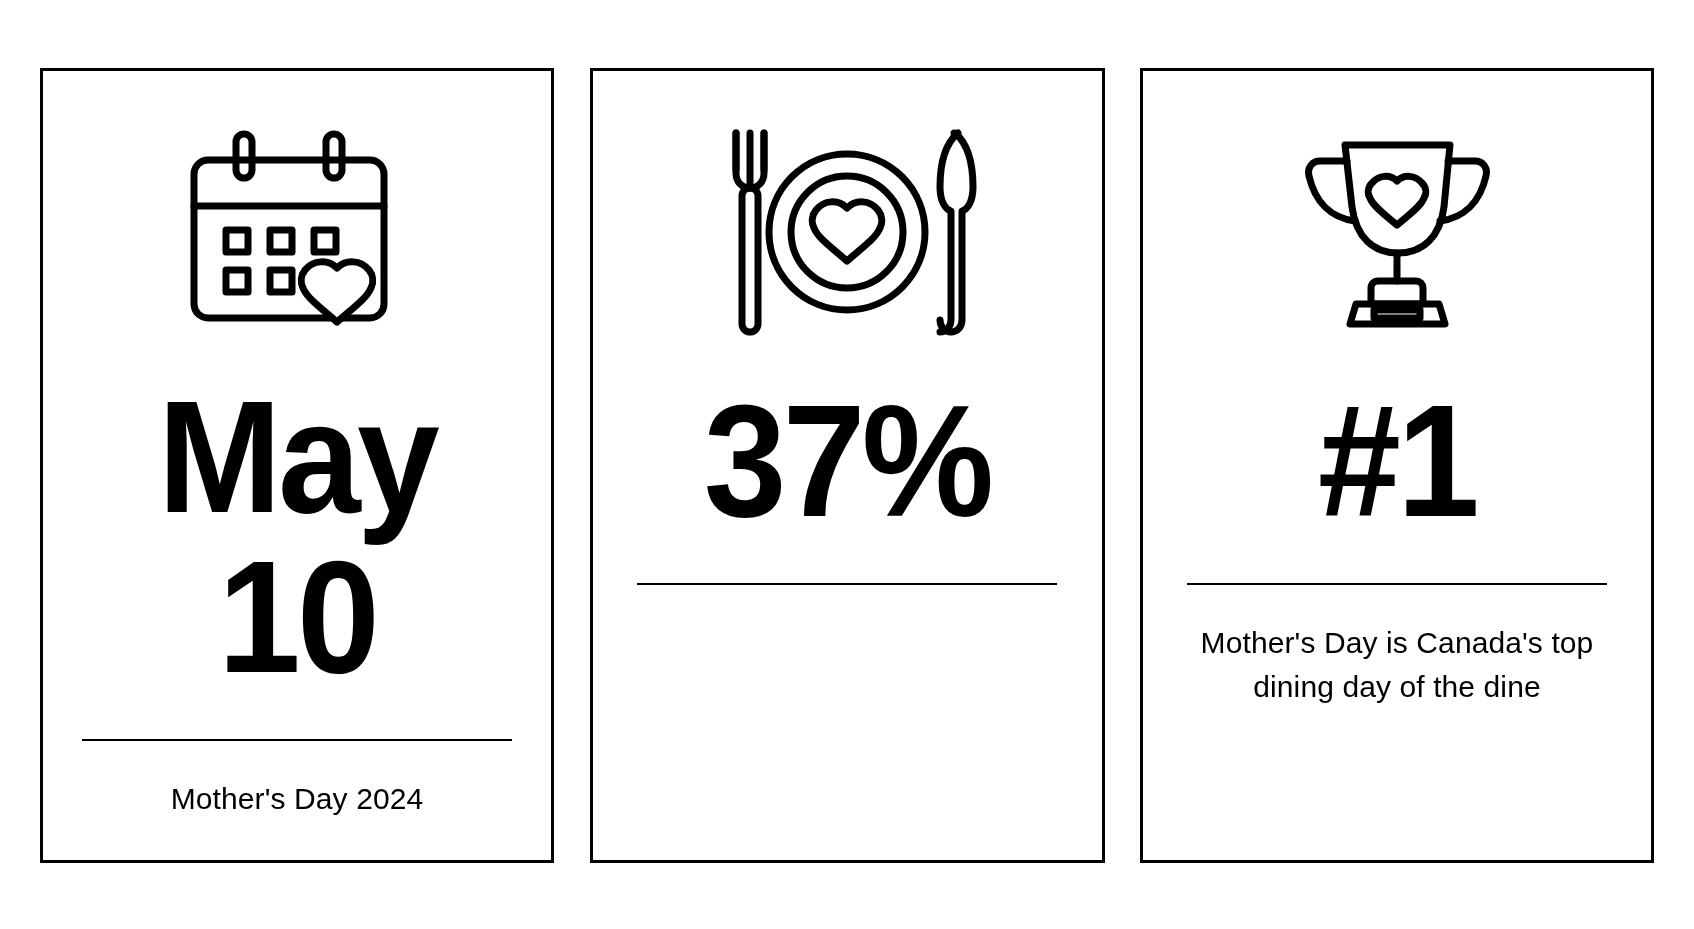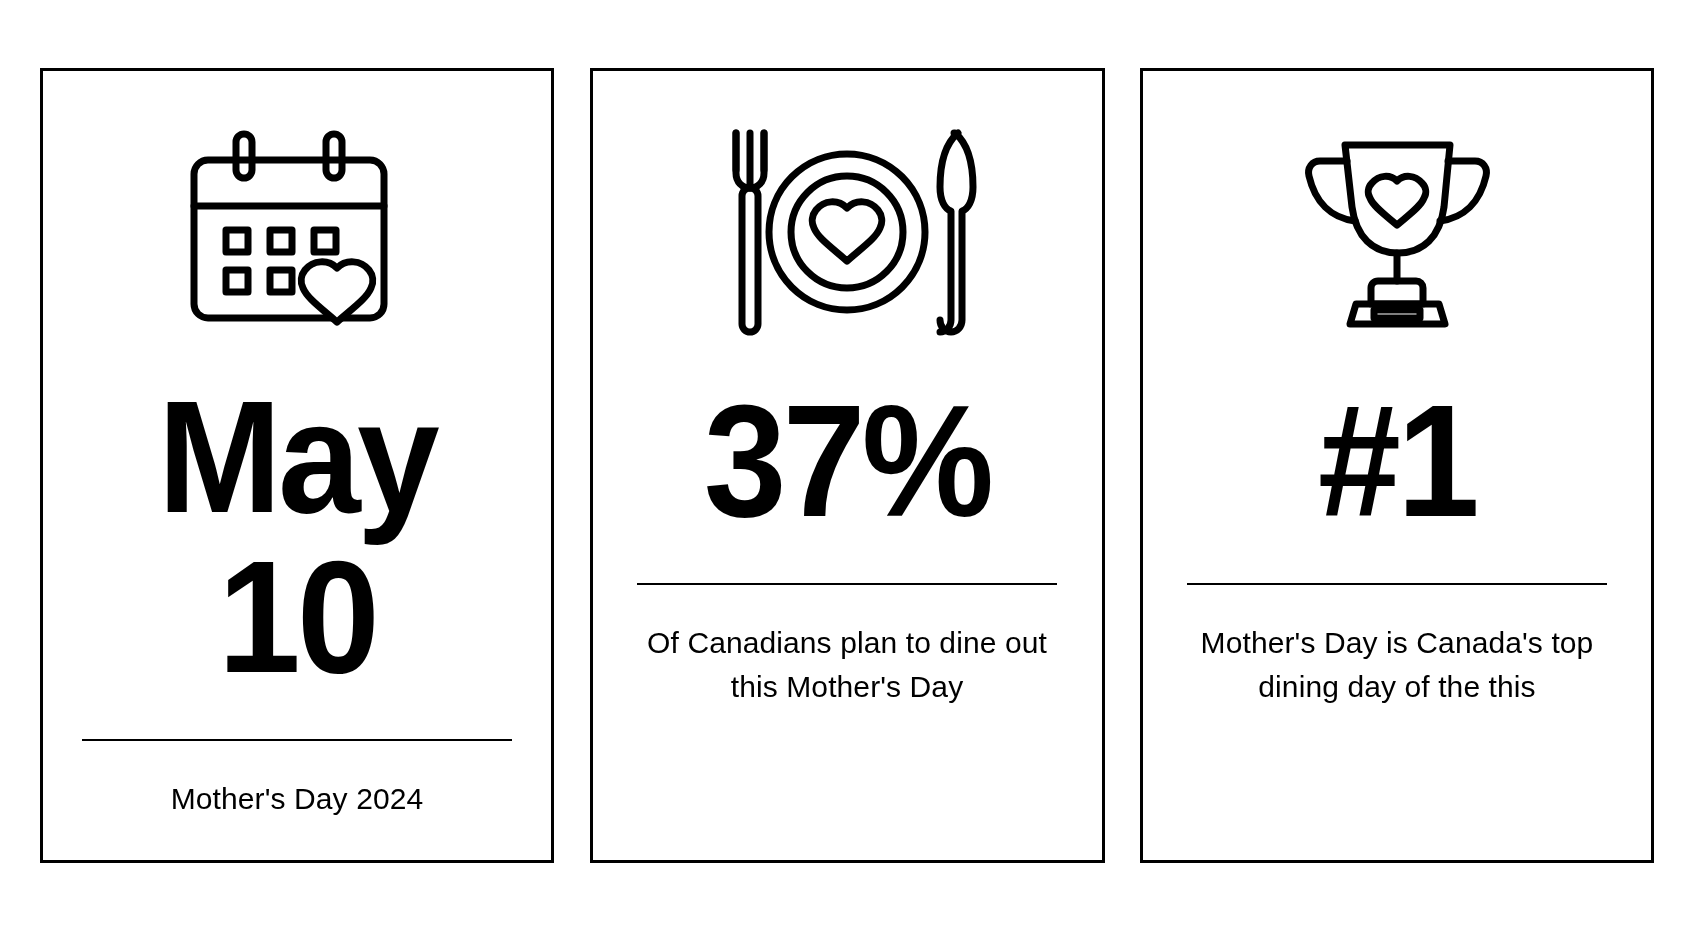--- a/index.html
+++ b/index.html
@@ -134,35 +134,34 @@
           <path d="M38 63v132c0 7 5 12 11 12s11-5 11-12V63" stroke-width="0"></path>
           <rect x="30" y="63" width="16" height="144" rx="8"></rect>
           <line x1="24" y1="8" x2="24" y2="45"></line>
           <line x1="52" y1="8" x2="52" y2="45"></line>
           <path d="M246 8c-12 10-18 30-18 54 0 14 5 22 11 24v109c0 7-5 12-11 12h0"></path>
           <path d="M228 195c0 7 5 12 11 12s11-5 11-12V86c6-2 11-10 11-24 0-24-6-44-18-54h-1"></path>
         </svg>
       </div>
       <div class="stat">37%</div>
       <div class="rule"></div>
-      <div class="caption">Of Canadians plan to dine out this Mother's Day</div>
     </div>
 
     <div class="card right">
       <div class="icon-wrap">
         <svg width="215" height="215" viewBox="0 0 215 215" fill="none" stroke="#000" stroke-width="7" stroke-linecap="round" stroke-linejoin="round">
           <path d="M55 20h105l-6 62c-4 30-21 46-46 46s-42-16-46-46z"></path>
           <path d="M57 36H30c-8 0-13 7-11 15 6 26 22 42 46 45"></path>
           <path d="M158 36h27c8 0 13 7 11 15-6 26-22 42-46 45"></path>
           <path d="M107 128v28"></path>
           <path d="M88 156h38c4 0 7 3 7 7v16H81v-16c0-4 3-7 7-7z"></path>
           <path d="M66 179h83l6 20H60z"></path>
           <rect x="84" y="185" width="46" height="8"></rect>
           <path d="M107 100c-13-11-24-19-27-27-3-5-2-11 2-15 7-8 18-9 25-2 7-7 18-6 25 2 4 4 5 10 2 15-3 8-14 16-27 27z" fill="#fff"></path>
         </svg>
       </div>
       <div class="stat">#1</div>
       <div class="rule"></div>
-      <div class="caption">Mother's Day is Canada's top dining day of the this</div>
+      <div class="caption">Mother's Day is Canada's top dining day of the dine</div>
     </div>
 
   </div>
 </div>
 
 </body></html>

